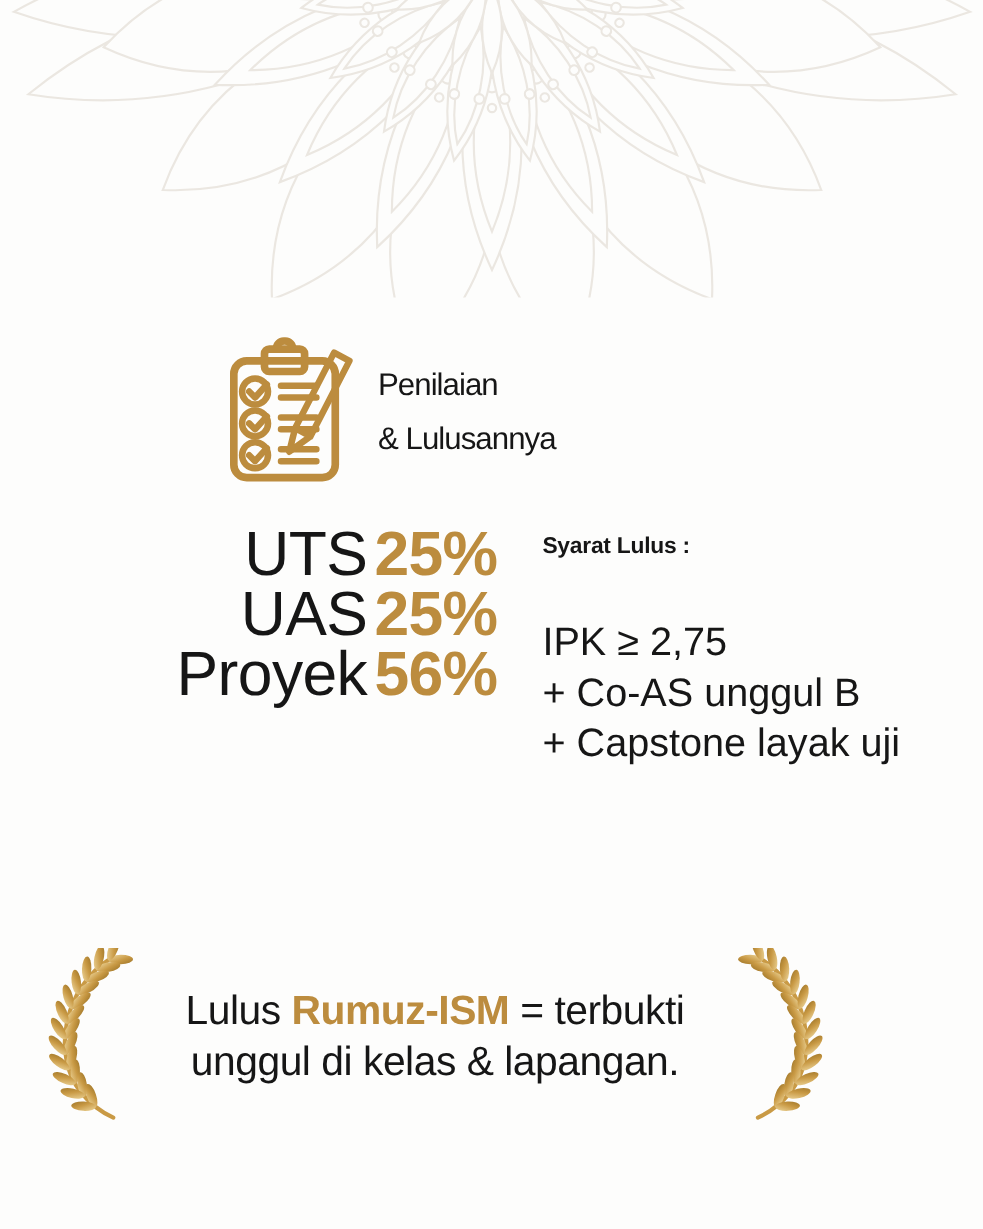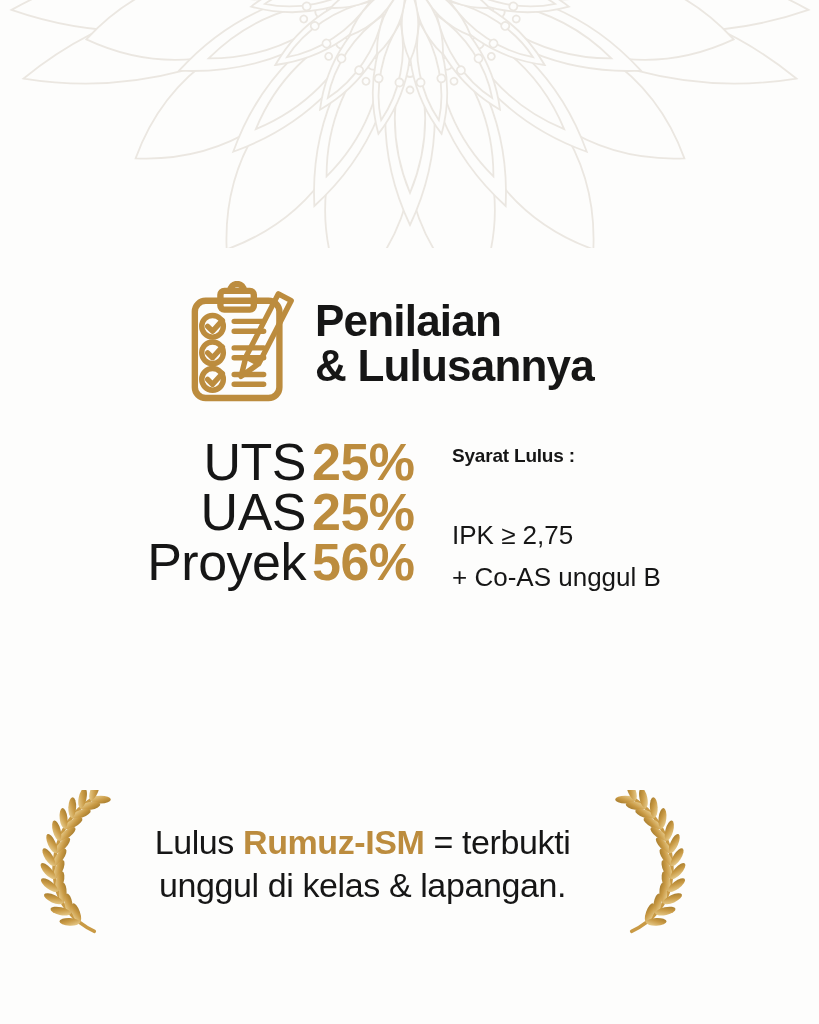--- a/index.html
+++ b/index.html
@@ -13,32 +13,32 @@
 
   
   .mandala{position:absolute;top:0;left:0}
   .mnd{stroke:var(--mandala_line);fill:var(--bg);stroke-width:1.8}
 
   
   .header{position:absolute;left:186px;top:281px;display:flex;align-items:center;gap:13px}
   .clip-icon{flex:0 0 auto}
   .icon-stroke{stroke:var(--gold);fill:none;stroke-width:6.5;stroke-linecap:round;stroke-linejoin:round}
   .icon-thin{stroke:var(--gold);fill:none;stroke-width:5.5;stroke-linecap:round;stroke-linejoin:round}
-  .page-title{font-size:44px;font-weight:bold;line-height:45px;letter-spacing:-0.8px}
+  .page-title{font-size:26px;font-weight:normal;line-height:45px;letter-spacing:-0.8px}
 
   
   .grades{position:absolute;left:0;top:437px;width:440px}
   .grade-row{display:flex;height:50px;line-height:50px;font-size:52px}
   .grade-label{width:306px;text-align:right;letter-spacing:-0.5px}
   .grade-value{margin-left:6px;font-weight:bold;color:var(--gold);letter-spacing:-0.5px}
 
   
   .reqs{position:absolute;left:452px;top:445px;width:300px}
   .req-heading{font-size:19px;font-weight:bold;letter-spacing:-0.2px}
-  .req-list{margin-top:47px;font-size:26px;line-height:42px}
+  .req-list{margin-top:47px;font-size:33px;line-height:42px}
 
   
   .footer{position:absolute;top:790px;left:0;width:725px;display:flex;justify-content:center;align-items:center;gap:16px}
   .footer-text{width:470px;text-align:center;font-size:34px;line-height:43px;letter-spacing:-0.4px}
   .hl{font-weight:bold;color:var(--gold)}
   .laurel{display:block}
   .flip{transform:scaleX(-1)}
   .stem{stroke:var(--gold_mid);stroke-width:3.5;fill:none;stroke-linecap:round}
   .gs1{stop-color:var(--gold_light)} .gs2{stop-color:var(--gold_mid)} .gs3{stop-color:var(--gold_deep)}
 </style>
@@ -159,20 +159,21 @@
       <div class="grade-label">Proyek</div>
       <div class="grade-value">56%</div>
     </div>
   </div>
 
   <div class="reqs">
     <div class="req-heading">Syarat Lulus :</div>
     <div class="req-list">
       <div class="req-item">IPK ≥ 2,75</div>
       <div class="req-item">+ Co-AS unggul B</div>
+      <div class="req-item">+ Capstone layak uji</div>
     </div>
   </div>
 
   <div class="footer">
     <svg id="laurel-left" class="laurel" width="82" height="148" viewBox="0 0 84 150" aria-hidden="true">
       <defs>
         <linearGradient id="ggL" x1="0" y1="0" x2="1" y2="1">
           <stop offset="0" class="gs1"></stop>
             <stop offset="0.55" class="gs2"></stop>
             <stop offset="1" class="gs3"></stop>

